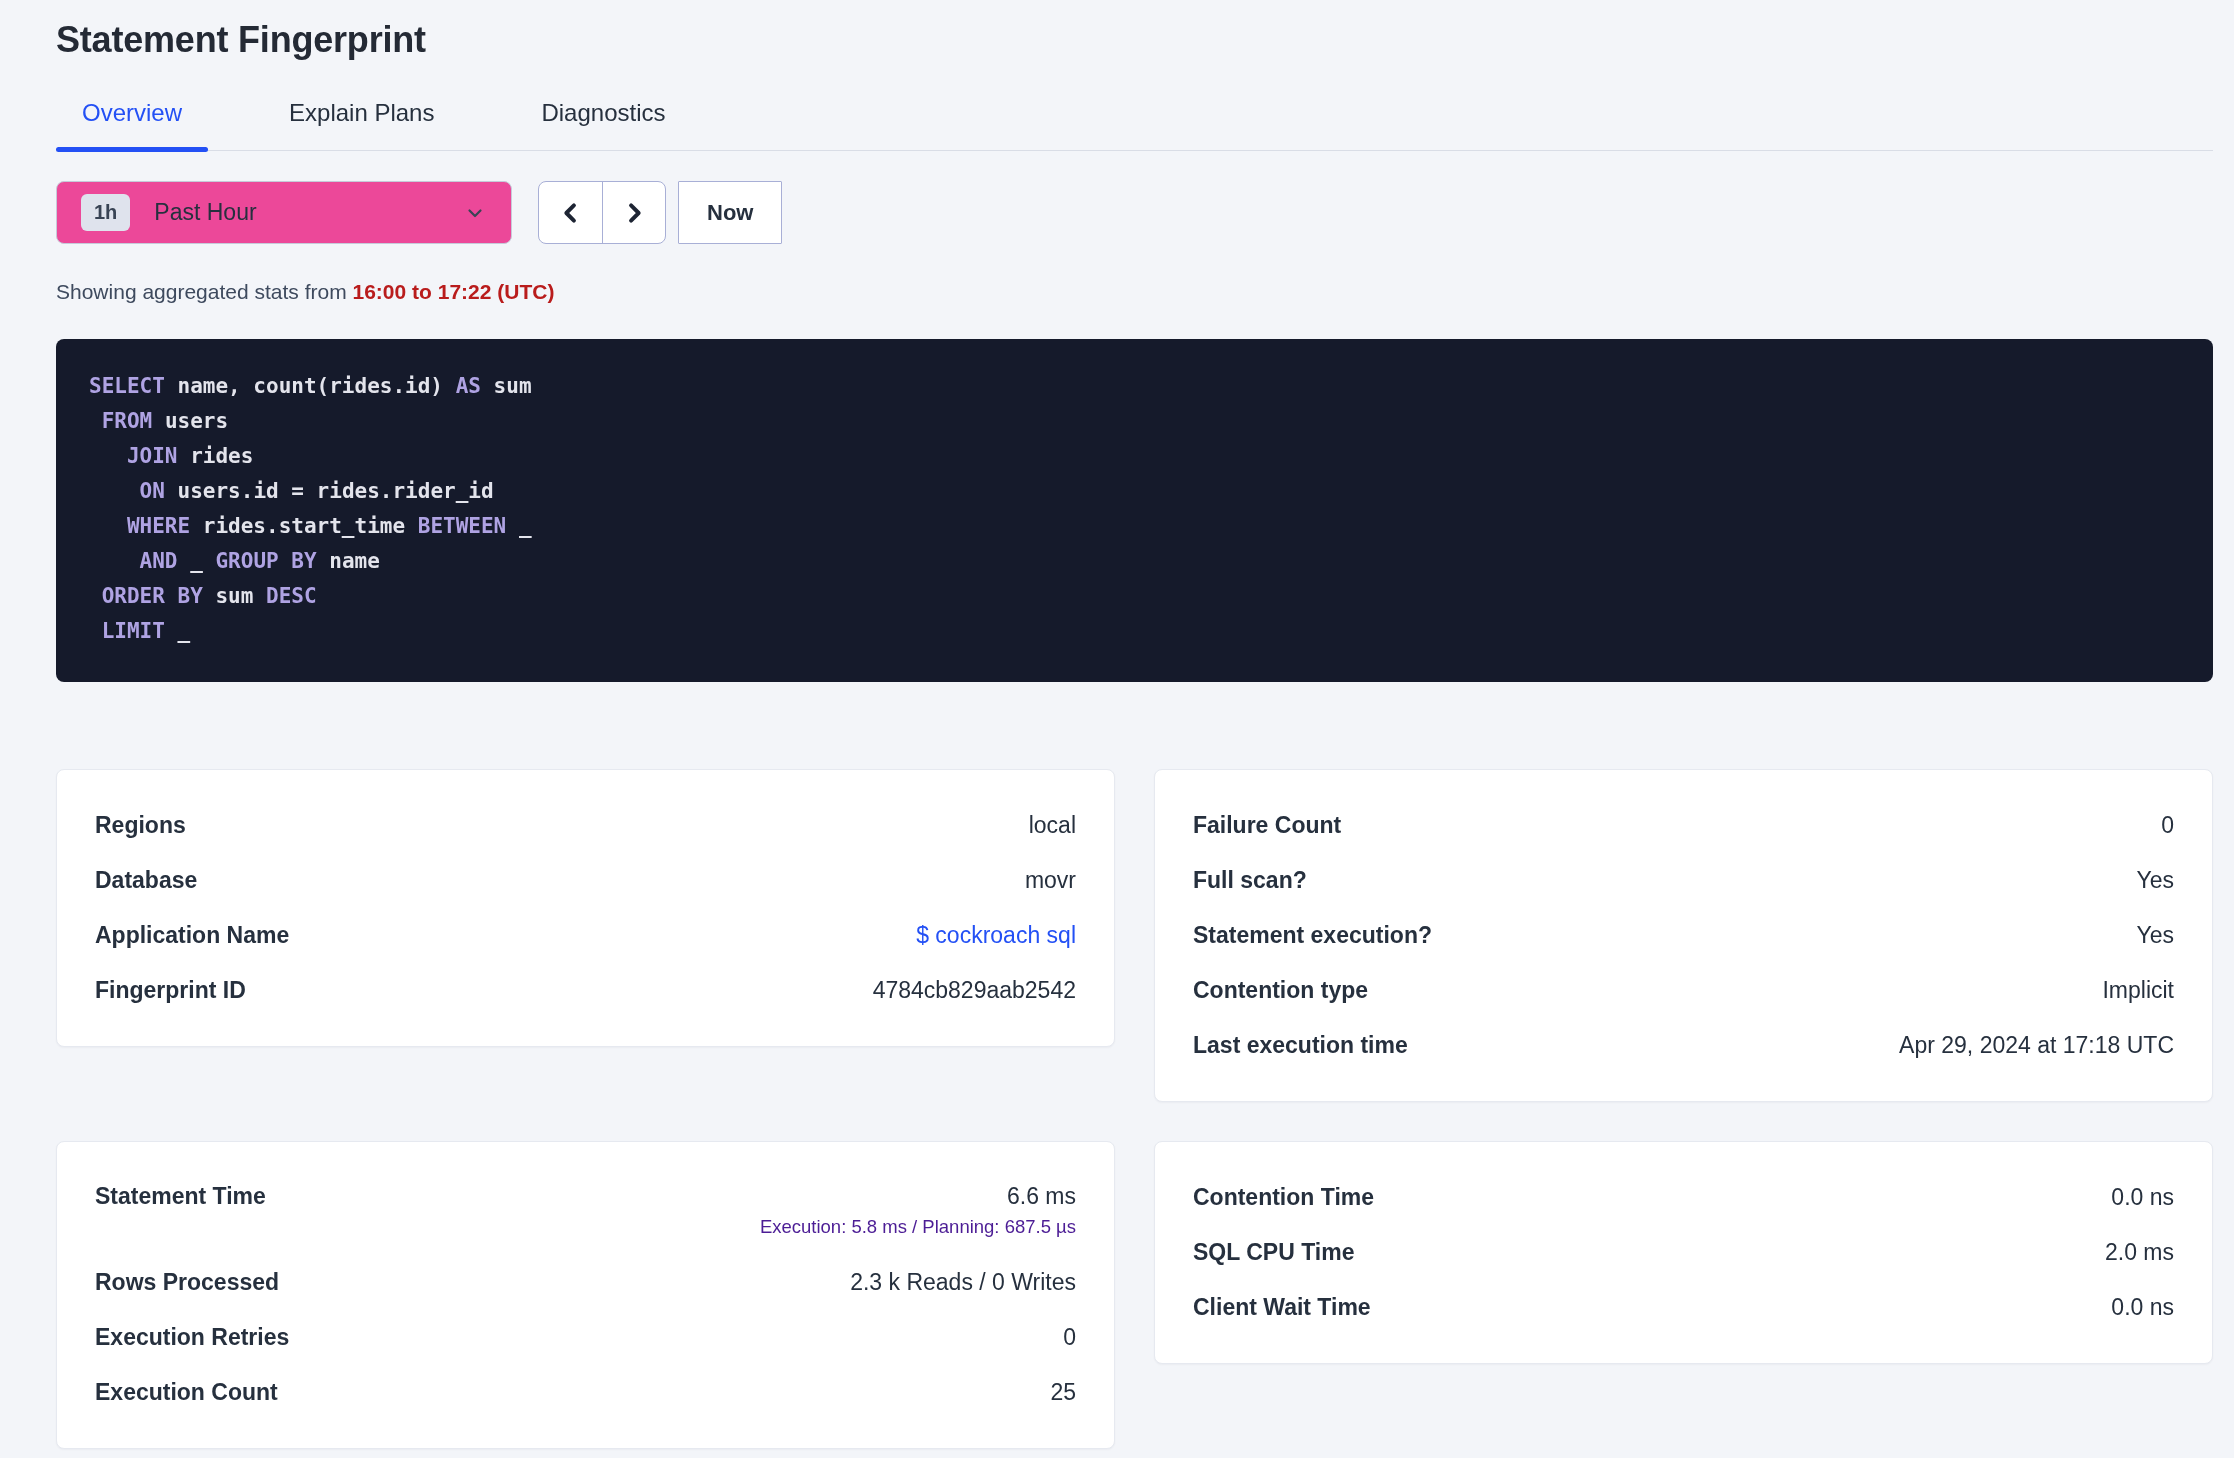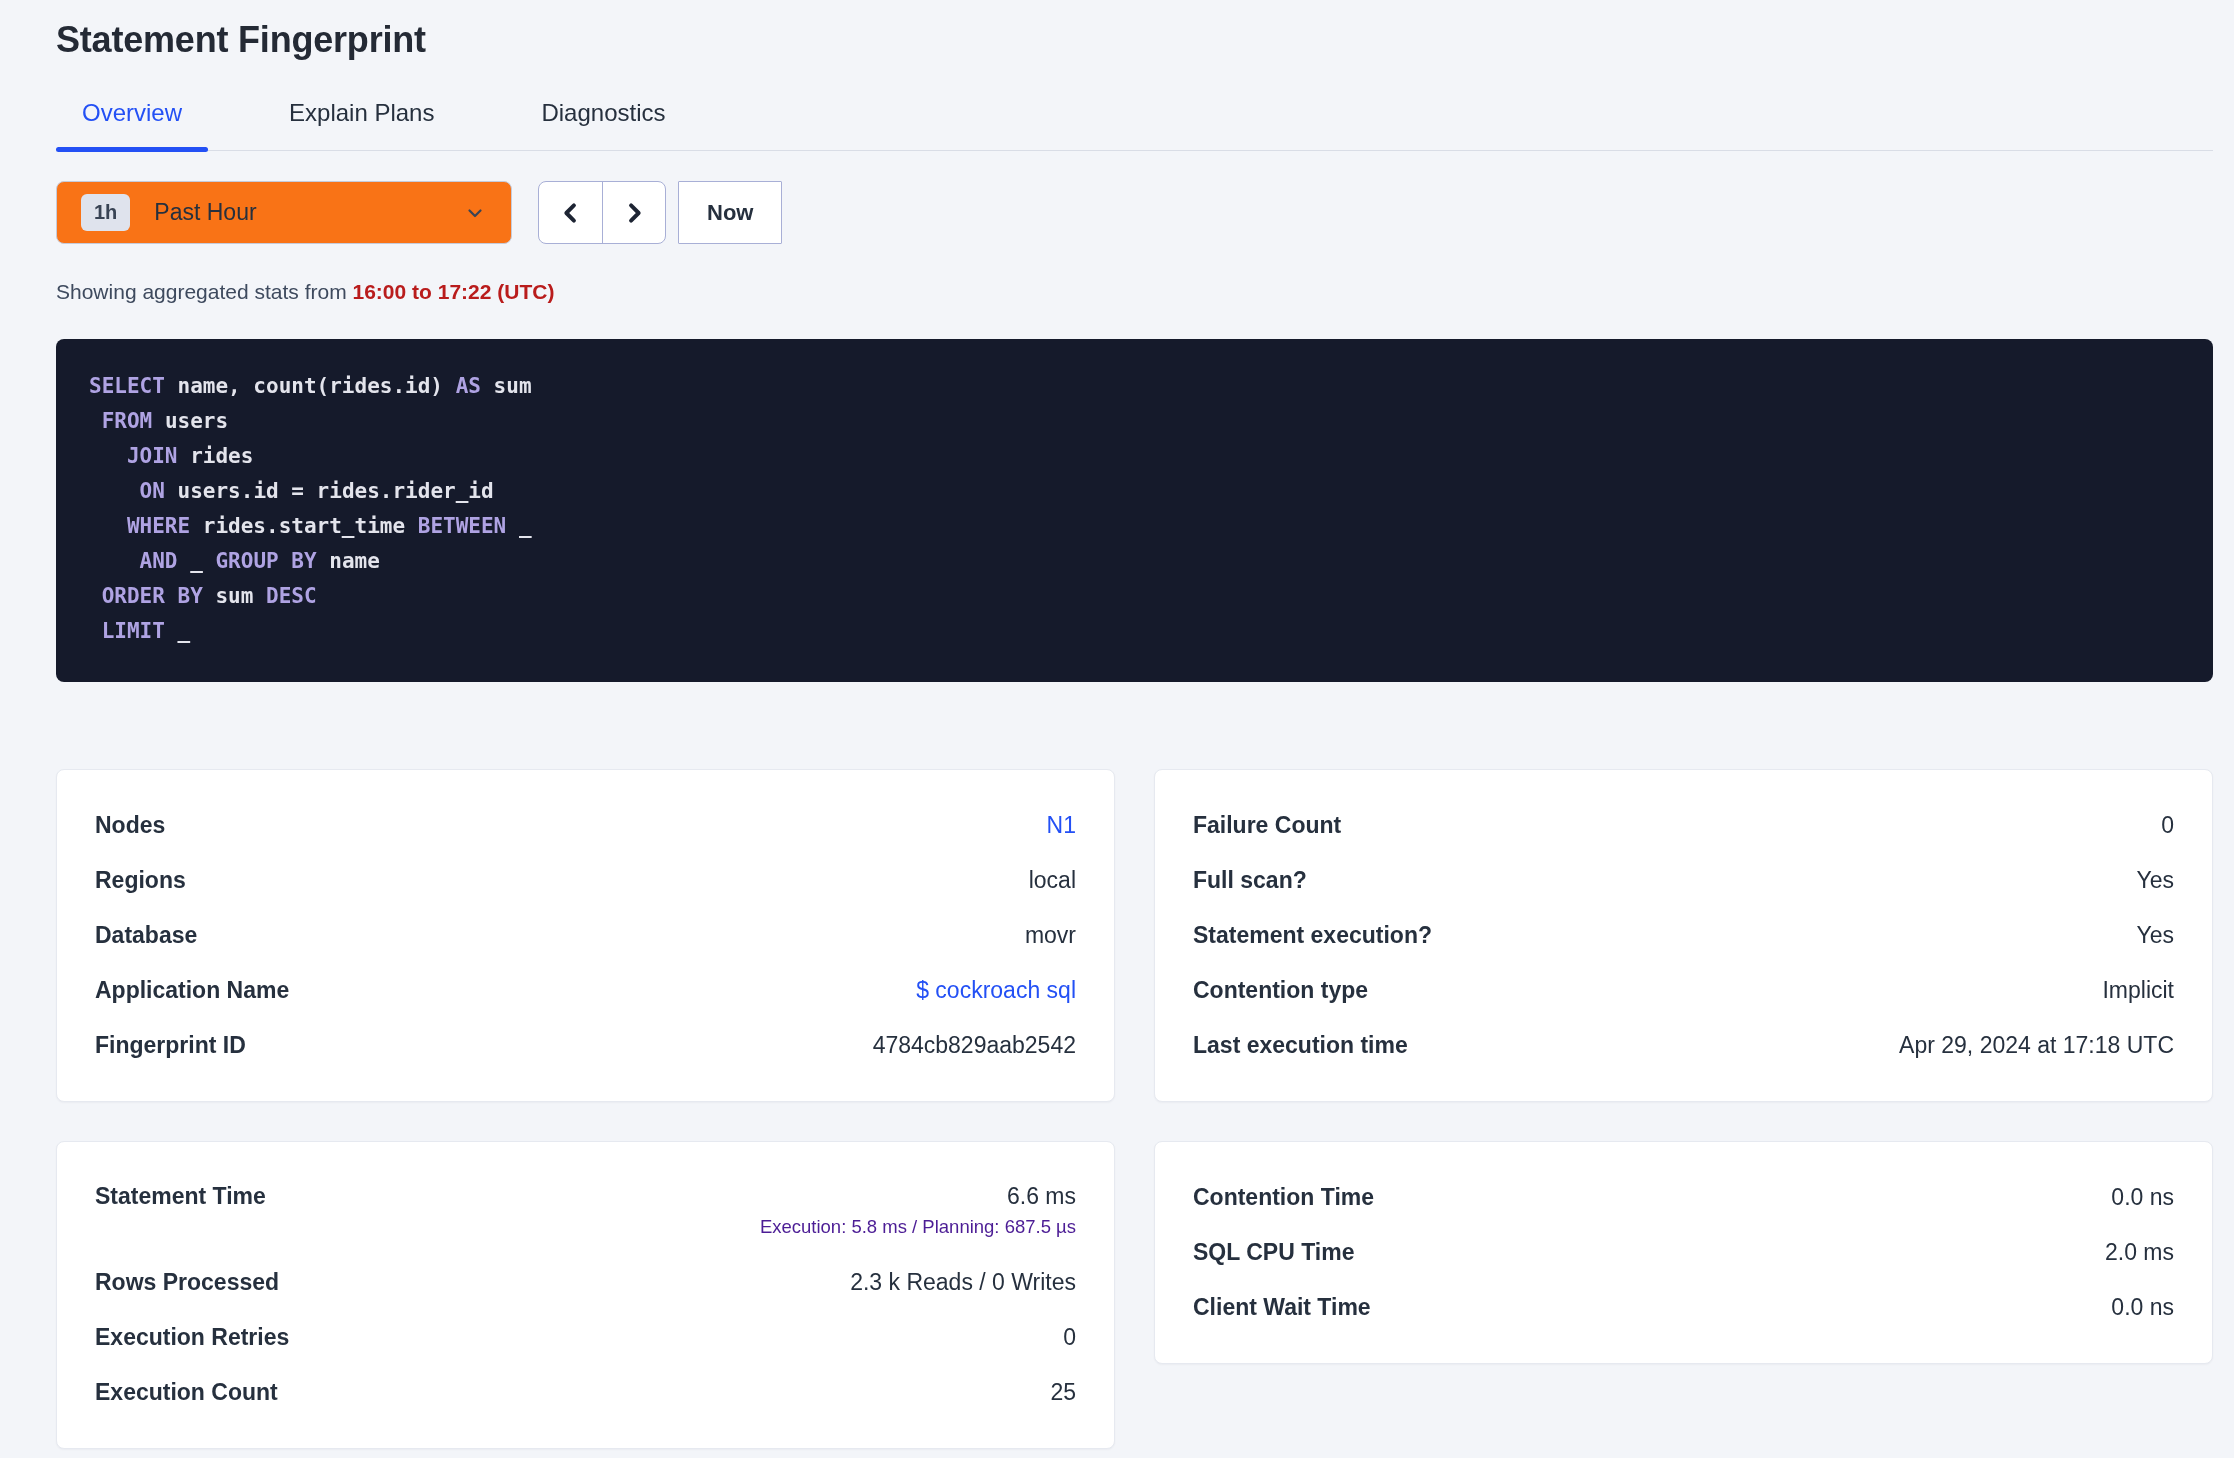--- a/index.html
+++ b/index.html
@@ -29,21 +29,21 @@
   .tab + .tab { margin-left:55px; }
   .tab.active { color:#2350F5; }
   .tab.active::after {
     content:""; position:absolute; left:0; right:0; bottom:-2px;
     height:5px; border-radius:3px; background:#2350F5;
   }
 
   
   .controls { margin-top:30px; display:flex; align-items:center; }
   .picker {
-    width:456px; height:63px; background:#f97316;
+    width:456px; height:63px; background:#ec4899;
     border:1px solid #C6CBDA; border-radius:8px;
     display:flex; align-items:center; padding:0 24px; cursor:pointer;
   }
   .range-badge {
     background:#DFE3ED; border-radius:6px; padding:7px 13px;
     font-size:20px; font-weight:700; color:#394455; margin-right:24px;
   }
   .picker-label { font-size:23px; color:#26303E; flex:1; }
   .nav-group {
     margin-left:26px; height:63px; display:flex; background:#fff;
@@ -149,26 +149,20 @@
       <div class="sql-line"><span class="pl">    </span><span class="kw">ON</span><span class="pl"> users.id = rides.rider_id</span></div>
       <div class="sql-line"><span class="pl">   </span><span class="kw">WHERE</span><span class="pl"> rides.start_time </span><span class="kw">BETWEEN</span><span class="pl"> _</span></div>
       <div class="sql-line"><span class="pl">    </span><span class="kw">AND</span><span class="pl"> _ </span><span class="kw">GROUP BY</span><span class="pl"> name</span></div>
       <div class="sql-line"><span class="pl"> </span><span class="kw">ORDER BY</span><span class="pl"> sum </span><span class="kw">DESC</span></div>
       <div class="sql-line"><span class="pl"> </span><span class="kw">LIMIT</span><span class="pl"> _</span></div>
     </div>
 
   <div class="cards">
       <div class="card">
         <div class="row">
-          <span class="lab">Nodes</span>
-          <span class="valwrap">
-            <span class="val link">N1</span>
-          </span>
-        </div>
-        <div class="row">
           <span class="lab">Regions</span>
           <span class="valwrap">
             <span class="val">local</span>
           </span>
         </div>
         <div class="row">
           <span class="lab">Database</span>
           <span class="valwrap">
             <span class="val">movr</span>
           </span>

